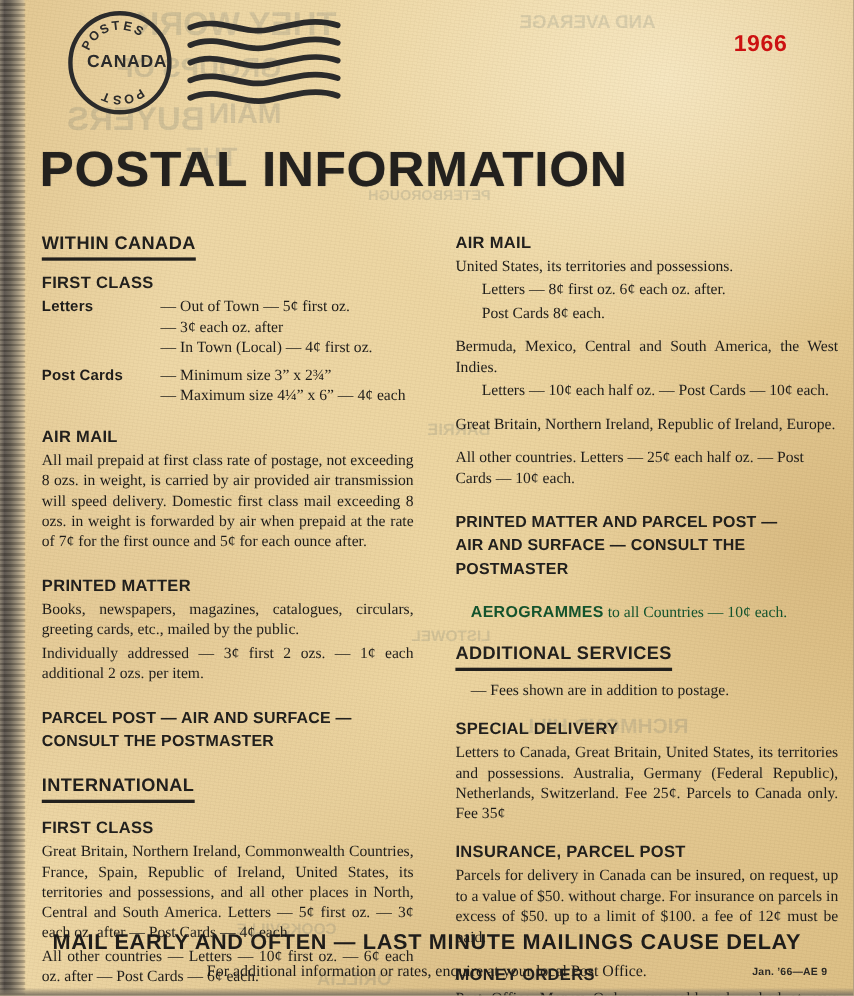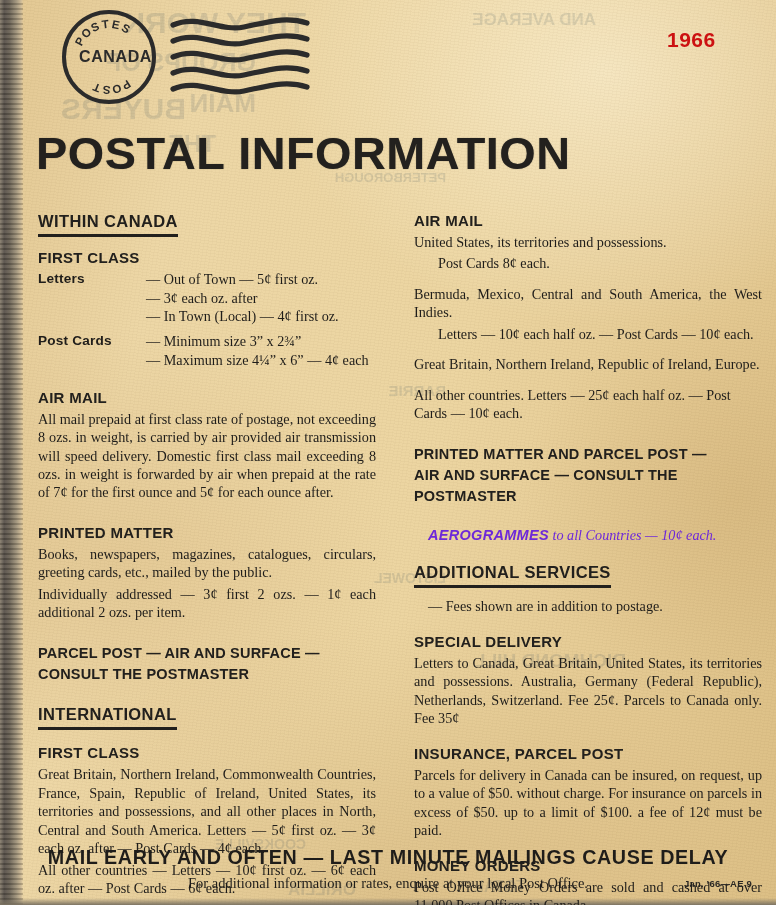--- a/index.html
+++ b/index.html
@@ -151,21 +151,21 @@
   
   .rate-row{display:flex;font-size:14.2px;line-height:1.32;color:#1f1d1a;}
   .rate-label{
     font-family:"Liberation Sans",sans-serif;font-weight:700;
     font-size:13.6px;letter-spacing:.2px;
     width:108px;flex:0 0 108px;
   }
   .rate-val{flex:1;}
   .dash-pad{padding-left:108px;}
 
-  .aero{font-size:14.2px;color:#6d28d9;margin:0;font-style:italic;}
+  .aero{font-size:14.2px;color:#14532d;margin:0;}
   .aero b{
     font-family:"Liberation Sans",sans-serif;font-weight:700;
     font-size:14.5px;letter-spacing:.3px;
   }
 
   
   #footer{position:absolute;left:0;right:0;top:846px;}
   #tagline{
     text-align:center;
     font-family:"Liberation Sans",sans-serif;
@@ -298,20 +298,21 @@
       <p class="body">Great Britain, Northern Ireland, Commonwealth Countries, France, Spain, Republic of Ireland, United States, its territories and possessions, and all other places in North, Central and South America. Letters — 5¢ first oz. — 3¢ each oz. after — Post Cards — 4¢ each.</p>
       <p class="body">All other countries — Letters — 10¢ first oz. — 6¢ each oz. after — Post Cards — 6¢ each.</p>
 
     </div>
 
     <div class="col" id="col-right">
 
       <h3 class="sub">AIR MAIL</h3>
 
       <p class="body nojust">United States, its territories and possessions.</p>
+      <p class="body nojust indent">Letters — 8¢ first oz. 6¢ each oz. after.</p>
       <p class="body nojust indent">Post Cards 8¢ each.</p>
 
       <div class="gap-sm"></div>
 
       <p class="body">Bermuda, Mexico, Central and South America, the West Indies.</p>
       <p class="body nojust indent">Letters — 10¢ each half oz. — Post Cards — 10¢ each.</p>
 
       <div class="gap-sm"></div>
 
       <p class="body">Great Britain, Northern Ireland, Republic of Ireland, Europe.</p>

